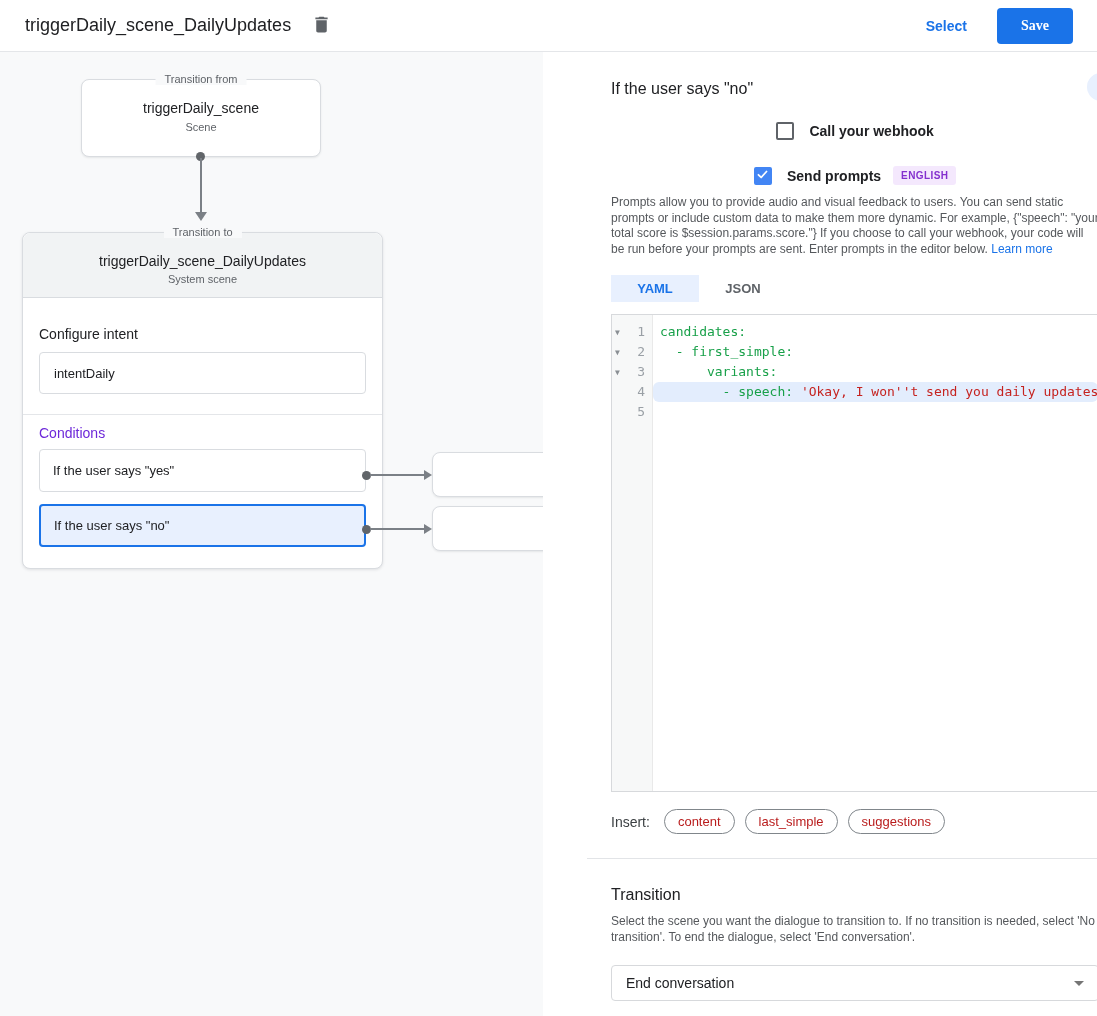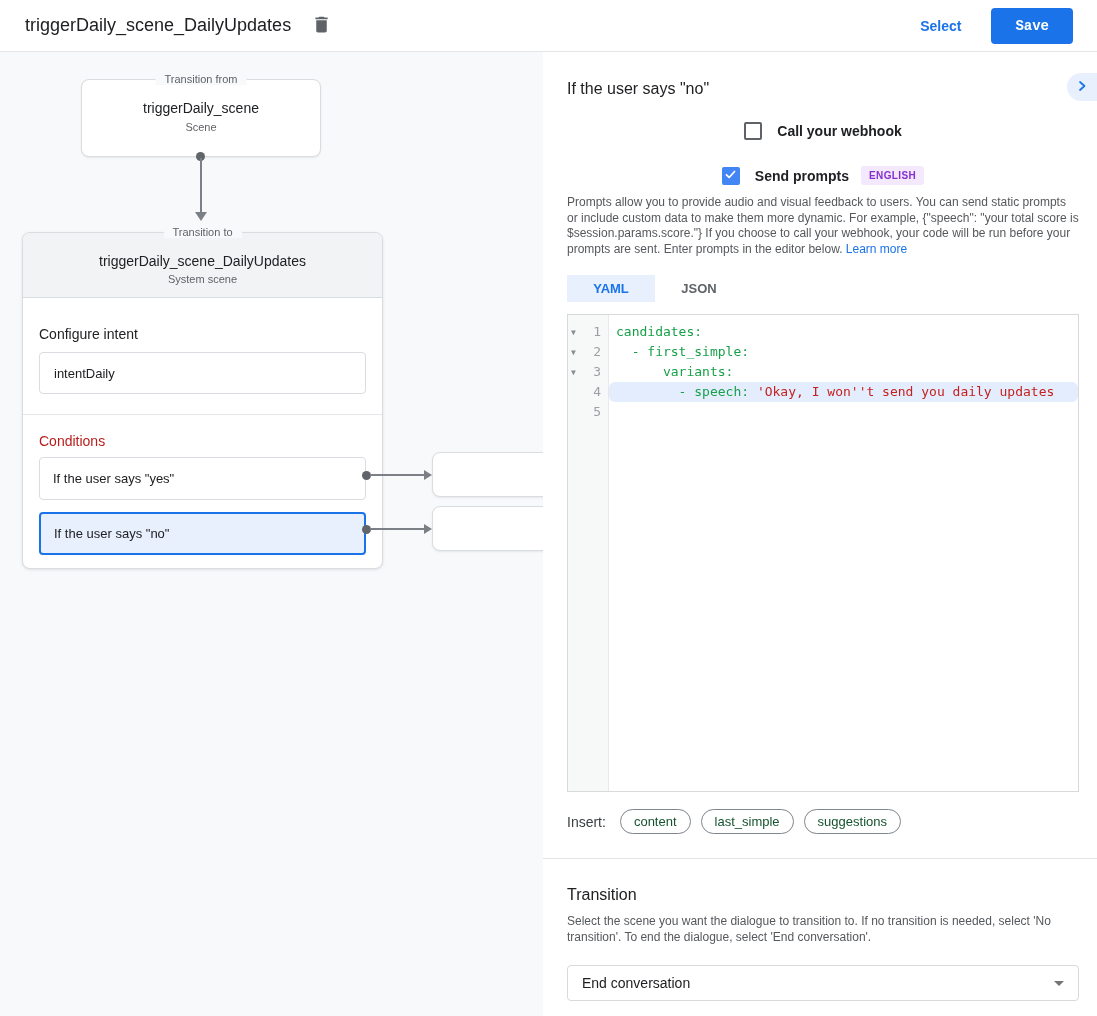--- a/index.html
+++ b/index.html
@@ -9,24 +9,24 @@
 
   
   .header { height:52px; display:flex; align-items:center; padding:0 24px 0 25px;
             border-bottom:1px solid #e4e6e9; background:#fff; }
   .header-title { font-size:18px; color:#202124; }
   .trash-btn { margin-left:20px; background:none; border:none; cursor:pointer; display:flex; align-items:center; }
   .header-spacer { flex:1; }
   .cancel-btn { background:none; border:none; color:#1a73e8; font-size:14px; font-weight:700;
                 font-family:inherit; margin-right:30px; cursor:pointer; }
   .save-btn { background:#1a73e8; color:#fff; border:none; border-radius:4px; height:36px;
-              padding:0 24px; font-size:14px; font-weight:700; font-family:Liberation Mono, monospace; cursor:pointer; }
-
-  
-  .main { display:flex; height:964px; }
+              padding:0 24px; font-size:14px; font-weight:700; font-family:Liberation Serif, serif; cursor:pointer; }
+
+  
+  .main { display:flex; height:964px;gap:44px; }
   .canvas { width:543px; flex:none; background:#f8f9fa; position:relative; overflow:hidden; }
   .panel { flex:1; background:#fff; position:relative; }
 
   
   .node-legend { position:absolute; top:-7px; left:50%; transform:translateX(-50%);
                  background:#f8f9fa; padding:0 9px; font-size:11px; color:#5f6368; white-space:nowrap; }
   .from-box { position:absolute; left:81px; top:27px; width:240px; height:78px; background:#fff;
               border:1px solid #d9dce0; border-radius:8px; text-align:center;
               box-shadow:0 1px 2px rgba(60,64,67,.10); }
   .from-title { margin-top:20px; font-size:14px; color:#202124; }
@@ -46,21 +46,21 @@
   .to-header { height:65px; background:#f1f3f4; border-bottom:1px solid #d9dce0;
                border-radius:8px 8px 0 0; text-align:center; }
   .to-title { padding-top:20px; font-size:14px; color:#202124; }
   .to-sub { margin-top:4px; font-size:11px; color:#5f6368; }
   .to-body { padding:0 16px; }
   .field-label { margin-top:28px; font-size:14px; color:#202124; }
   .intent-input { margin-top:10px; height:42px; border:1px solid #d9dce0; border-radius:4px;
                   background:#fff; display:flex; align-items:center; padding-left:14px;
                   font-size:13px; color:#202124; }
   .to-divider { margin:20px -16px 0 -16px; border-top:1px solid #e4e6e9; }
-  .cond-label { margin-top:18px; font-size:14px; color:#b91c1c; }
+  .cond-label { margin-top:10px; font-size:14px; color:#6d28d9; }
   .cond { margin-top:8px; height:43px; border:1px solid #d9dce0; border-radius:4px; background:#fff;
           display:flex; align-items:center; padding-left:13px; font-size:13px; color:#202124; cursor:pointer; }
   .cond.selected { background:#e8f0fe; border:2px solid #1a73e8; margin-top:12px; }
   .target-box { position:absolute; width:130px; height:45px; background:#fff; border:1px solid #d9dce0;
                 border-radius:8px; box-shadow:0 1px 2px rgba(60,64,67,.10); }
 
   
   .section1 { position:relative; padding:28px 18px 24px 24px; border-bottom:1px solid #e2e4e7; }
   .panel-title { font-size:16px; font-weight:400; color:#202124; }
   .collapse-btn { position:absolute; top:21px; right:0; width:30px; height:28px; background:#e8f0fe;
@@ -91,21 +91,21 @@
   .gline { height:20px; line-height:20px; position:relative; color:#9aa0a6; text-align:right; padding-right:7px; }
   .fold { position:absolute; left:3px; top:1px; font-size:8px; color:#8a8f94; cursor:pointer; }
   .code { flex:1; padding-top:7px; overflow:hidden; cursor:text; }
   .cline { height:20px; line-height:20px; white-space:pre; padding-left:7px; }
   .cline.hl { background:#e3edfd;border-radius:6px; }
   .tok-key { color:#18a049; }
   .tok-str { color:#c5221f; }
 
   .insert-row { display:flex; align-items:center; margin-top:17px; }
   .insert-label { font-size:14px; color:#3c4043; margin-right:14px; }
-  .chip { border:1px solid #80868b; border-radius:13px; padding:4px 13px; font-size:13px; color:#14532d;
+  .chip { border:1px solid #80868b; border-radius:13px; padding:4px 13px; font-size:13px; color:#b91c1c;
           background:#fff; margin-right:10px; font-family:inherit; cursor:pointer; }
 
   .section2 { padding:27px 18px 24px 24px; }
   .dropdown { margin-top:20px; height:36px; border:1px solid #d7d9dc; border-radius:4px; background:#fff;
               display:flex; align-items:center; padding:0 14px; cursor:pointer; max-width:513px; }
   .dd-value { flex:1; font-size:14px; color:#202124; }
   .caret { width:0; height:0; border-left:5px solid transparent; border-right:5px solid transparent;
            border-top:5px solid #757575; }
 </style>
 </head>

